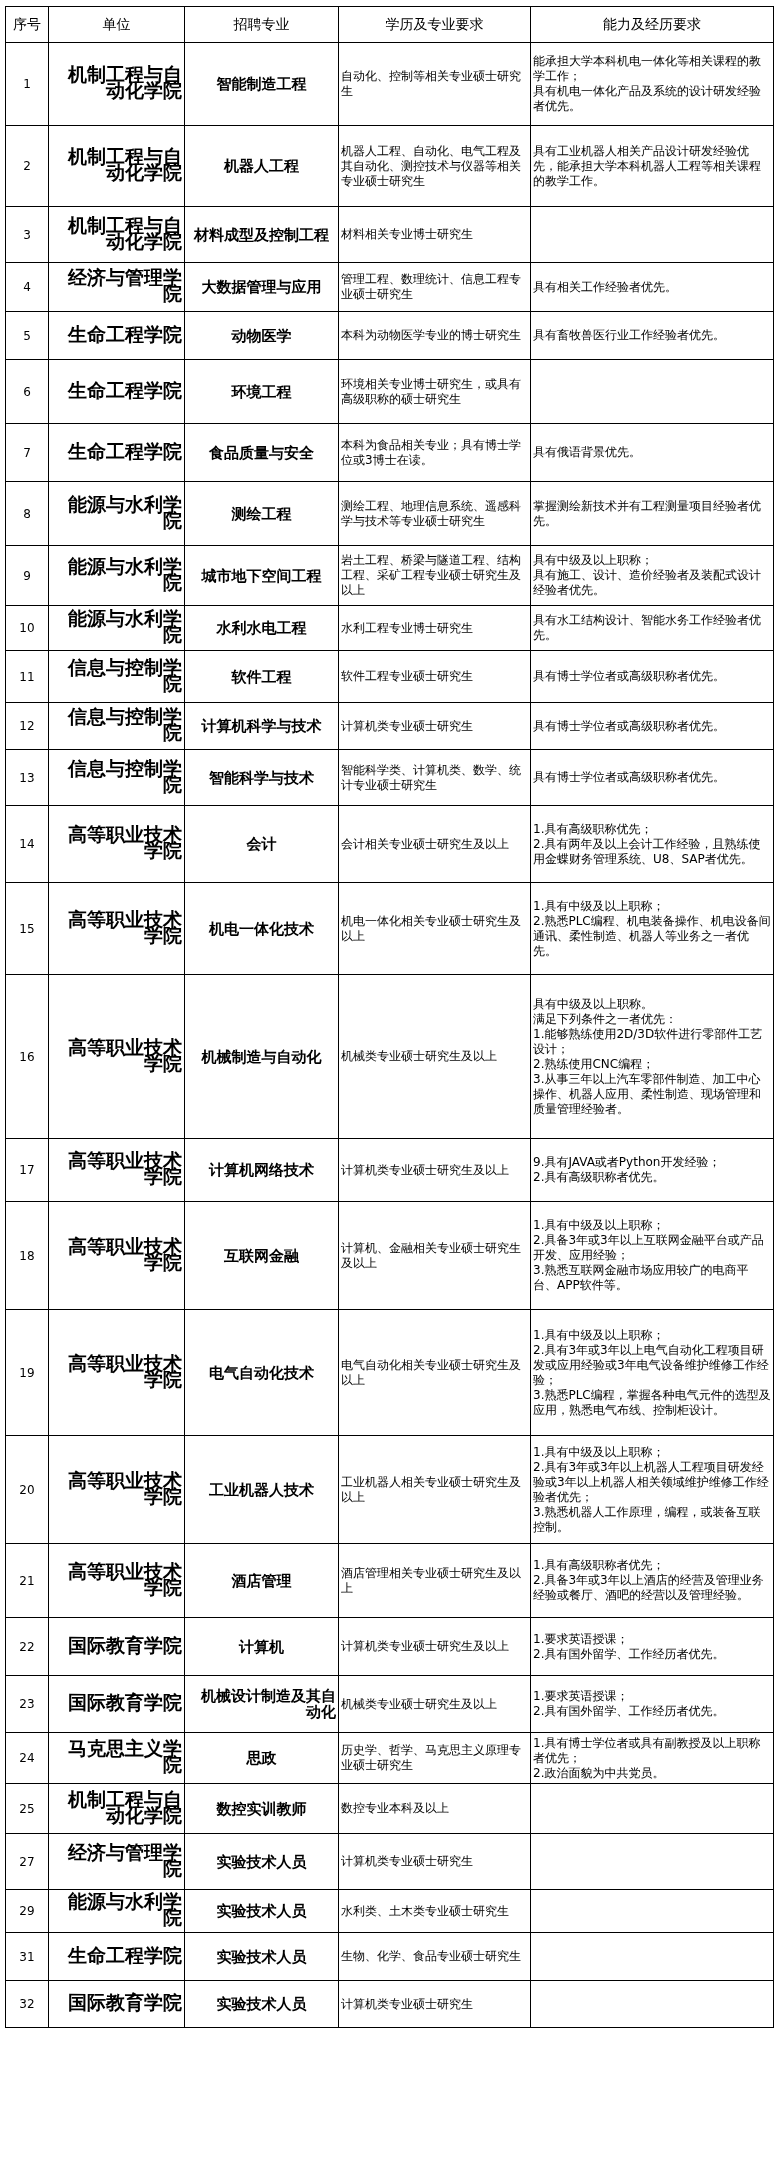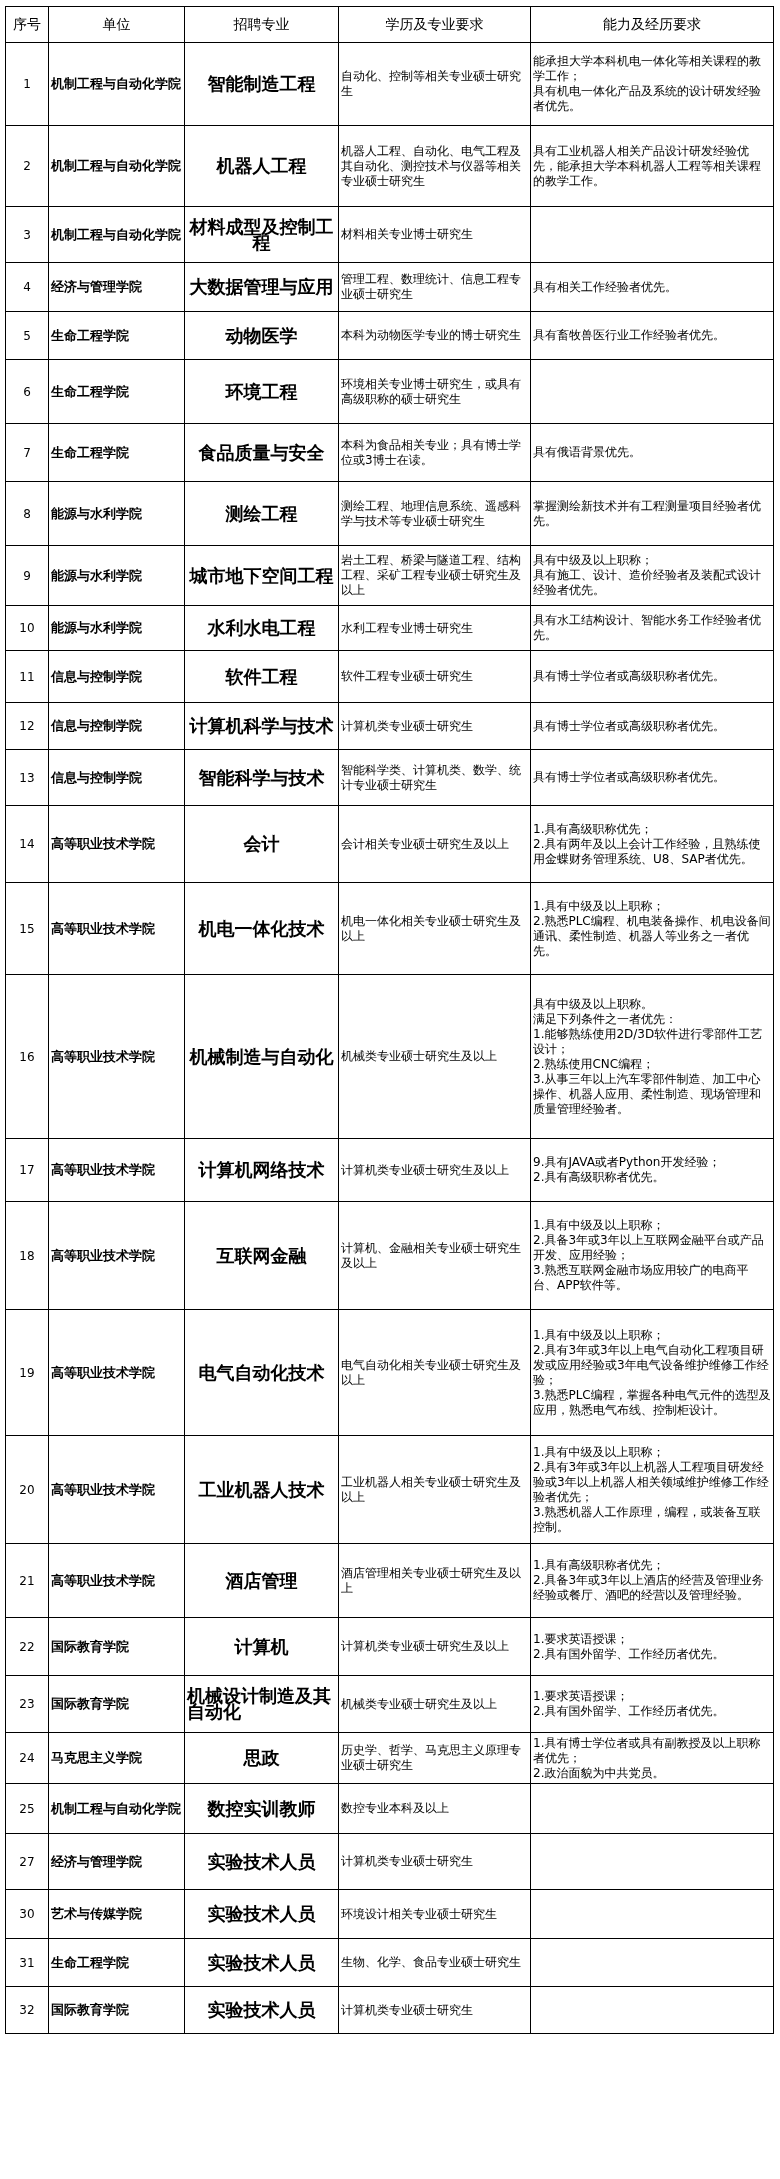--- a/index.html
+++ b/index.html
@@ -12,23 +12,23 @@
     color: #000;
   }
   table.recruit td, table.recruit th {
     border: 1.5px solid #000;
     padding: 0 2px;
     vertical-align: middle;
     overflow: hidden;
   }
   th { font-weight: normal; font-size: 14px; text-align: center; }
   td.num { text-align: center; font-size: 12px; }
-  td.unit { text-align: left; font-weight: bold; font-size: 13px; line-height: 16px; }
-  td.major { text-align: center; font-weight: bold; font-size: 18px; line-height: 16px; }
-  td.major.left { text-align: left; }
+  td.unit { text-align: right; font-weight: bold; font-size: 19px; line-height: 16px; font-family: Liberation Mono, monospace; }
+  td.major { text-align: center; font-weight: bold; font-size: 15px; line-height: 16px; }
+  td.major.left { text-align: right; }
   td.edu, td.ability { text-align: left; font-size: 12px; line-height: 15px; white-space: pre-line; word-break: break-all; }
 </style>
 </head>
 <body>
 
 <table class="recruit">
   <colgroup>
     <col style="width:43px">
     <col style="width:136px">
     <col style="width:154px">
@@ -239,25 +239,25 @@
         <td class="edu">数控专业本科及以上</td>
         <td class="ability"></td>
       </tr>
       <tr style="height: 56px;">
         <td class="num">27</td>
         <td class="unit">经济与管理学院</td>
         <td class="major">实验技术人员</td>
         <td class="edu">计算机类专业硕士研究生</td>
         <td class="ability"></td>
       </tr>
-      <tr style="height: 49px;">
-        <td class="num">30</td>
-        <td class="unit">艺术与传媒学院</td>
-        <td class="major">实验技术人员</td>
-        <td class="edu">环境设计相关专业硕士研究生</td>
+      <tr style="height: 43px;">
+        <td class="num">29</td>
+        <td class="unit">能源与水利学院</td>
+        <td class="major">实验技术人员</td>
+        <td class="edu">水利类、土木类专业硕士研究生</td>
         <td class="ability"></td>
       </tr>
       <tr style="height: 48px;">
         <td class="num">31</td>
         <td class="unit">生命工程学院</td>
         <td class="major">实验技术人员</td>
         <td class="edu">生物、化学、食品专业硕士研究生</td>
         <td class="ability"></td>
       </tr>
       <tr style="height: 47px;">

